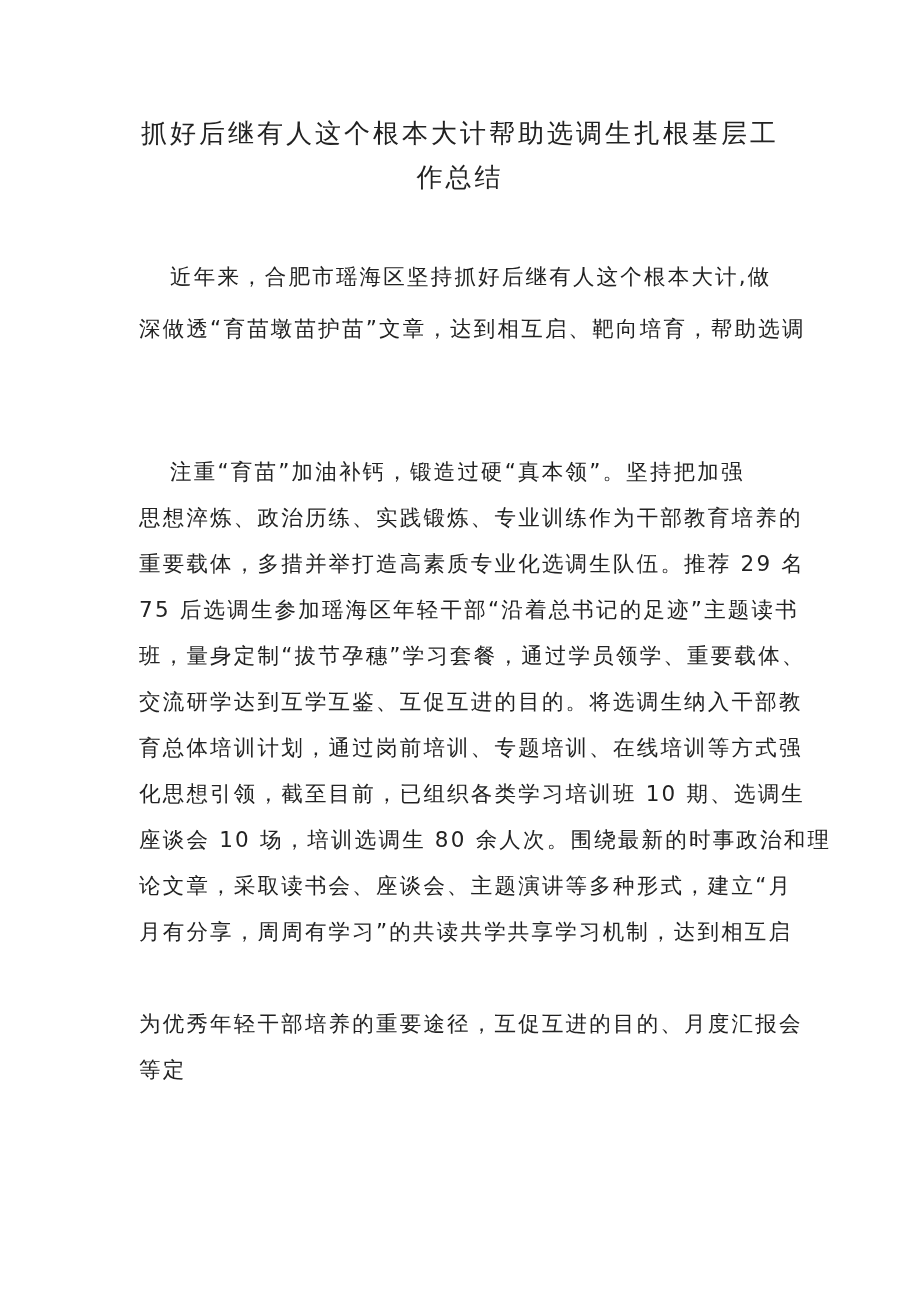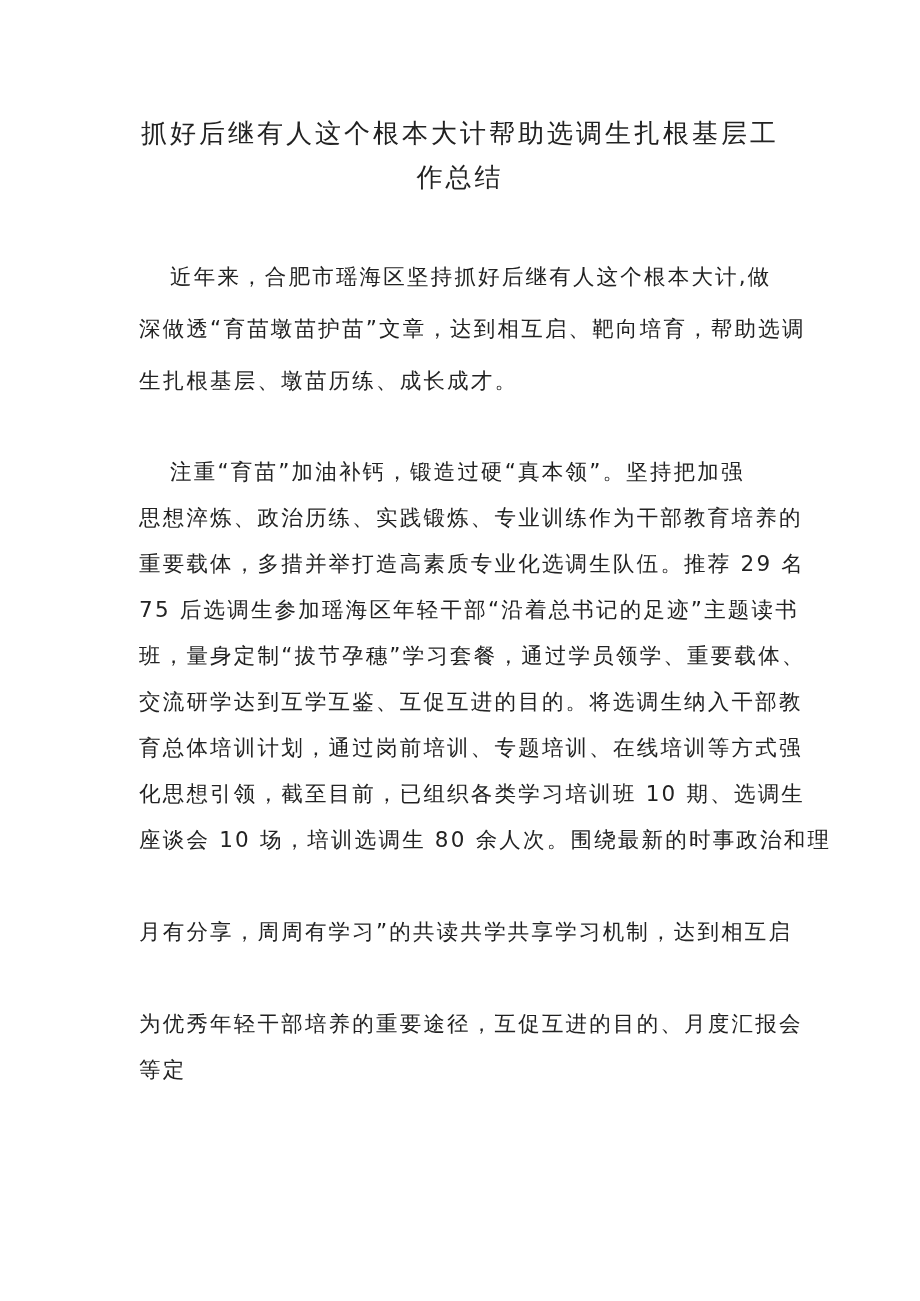--- a/index.html
+++ b/index.html
@@ -49,27 +49,27 @@
 </style>
 </head>
 <body>
 
 <div class="page">
   <h1 class="title title-line-1">抓好后继有人这个根本大计帮助选调生扎根基层工</h1>
   <h1 class="title title-line-2">作总结</h1>
 
   <div class="line indent" style="top:266px">近年来，合肥市瑶海区坚持抓好后继有人这个根本大计,做</div>
   <div class="line" style="top:318px">深做透“育苗墩苗护苗”文章，达到相互启、靶向培育，帮助选调</div>
-  <div class="line" style="top:370px">生扎根基层、墩苗历练、成长成才。</div>
 
   <div class="line" style="top:507px">思想淬炼、政治历练、实践锻炼、专业训练作为干部教育培养的</div>
   <div class="line indent" style="top:461px">注重“育苗”加油补钙，锻造过硬“真本领”。坚持把加强</div>
   <div class="line" style="top:553px">重要载体，多措并举打造高素质专业化选调生队伍。推荐 29 名</div>
   <div class="line" style="top:599px">75 后选调生参加瑶海区年轻干部“沿着总书记的足迹”主题读书</div>
   <div class="line" style="top:645px">班，量身定制“拔节孕穗”学习套餐，通过学员领学、重要载体、</div>
   <div class="line" style="top:691px">交流研学达到互学互鉴、互促互进的目的。将选调生纳入干部教</div>
   <div class="line" style="top:737px">育总体培训计划，通过岗前培训、专题培训、在线培训等方式强</div>
   <div class="line" style="top:783px">化思想引领，截至目前，已组织各类学习培训班 10 期、选调生</div>
   <div class="line" style="top:829px">座谈会 10 场，培训选调生 80 余人次。围绕最新的时事政治和理</div>
+  <div class="line" style="top:875px">论文章，采取读书会、座谈会、主题演讲等多种形式，建立“月</div>
   <div class="line" style="top:921px">月有分享，周周有学习”的共读共学共享学习机制，达到相互启</div>
   <div class="line" style="top:1013px">为优秀年轻干部培养的重要途径，互促互进的目的、月度汇报会</div>
   <div class="line" style="top:1059px">等定</div>
 </div>
 
 </body></html>

